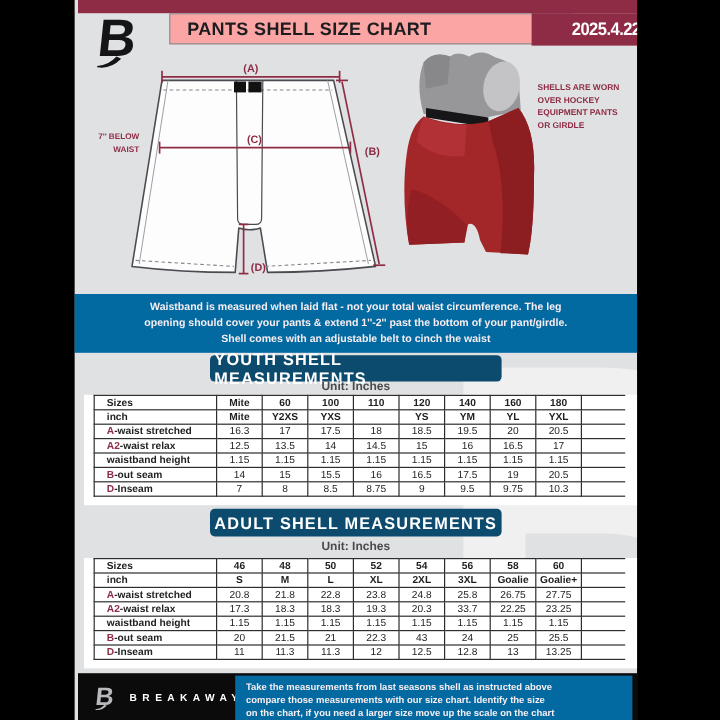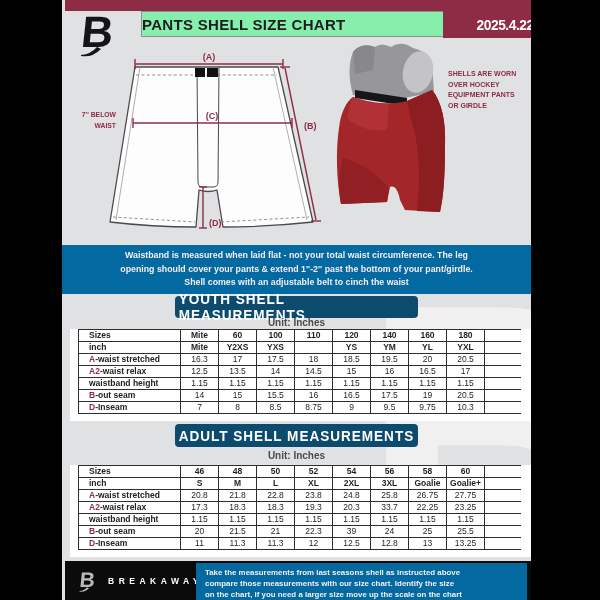--- a/index.html
+++ b/index.html
@@ -7,22 +7,22 @@
   #page{position:relative;width:600px;height:600px;background:#000;overflow:hidden;}
   .abs{position:absolute;}
 
   
   #content{left:62px;top:0;width:469px;height:600px;background:#e0e1e3;overflow:hidden;}
   #watermark{left:300px;top:250px;font-size:360px;line-height:1;font-weight:bold;
              color:rgba(255,255,255,0.5);user-select:none;}
 
   
   #top-strip{left:65px;top:0;width:466px;height:11px;background:#8e2c45;}
-  #title-box{left:141px;top:11px;width:336px;height:26px;background:#86efac;border:1px solid #8f8f93;
-             display:flex;align-items:center;}
+  #title-box{left:141px;top:11px;width:336px;height:26px;background:#fca5a5;border:1px solid #8f8f93;
+             display:flex;align-items:center;padding-left:14px;}
   #title-box span{font-size:15px;font-weight:bold;color:#1d1d1f;letter-spacing:.3px;}
   #date-box{left:443px;top:11px;width:88px;height:27px;background:#8e2c45;display:flex;
             align-items:center;justify-content:center;padding-left:37px;}
   #date-box span{color:#fff;font-weight:bold;font-size:15px;letter-spacing:-.5px;transform:scaleX(.92);}
 
   
   .maroon-note{color:#8e2c45;font-weight:bold;white-space:pre-line;}
   #below-waist{left:60px;top:110px;width:56px;font-size:6.8px;line-height:1.55;text-align:right;}
   #shells-note{left:448px;top:69px;width:74px;font-size:7px;line-height:1.5;}
 
@@ -344,21 +344,21 @@
             <td>1.15</td>
             <td>1.15</td>
             <td class="tail"></td>
           </tr>
           <tr>
             <td class="lbl"><span class="pfx">B</span><span>-out seam</span></td>
             <td>20</td>
             <td>21.5</td>
             <td>21</td>
             <td>22.3</td>
-            <td>39</td>
+            <td>43</td>
             <td>24</td>
             <td>25</td>
             <td>25.5</td>
             <td class="tail"></td>
           </tr>
           <tr>
             <td class="lbl"><span class="pfx">D</span><span>-Inseam</span></td>
             <td>11</td>
             <td>11.3</td>
             <td>11.3</td>

